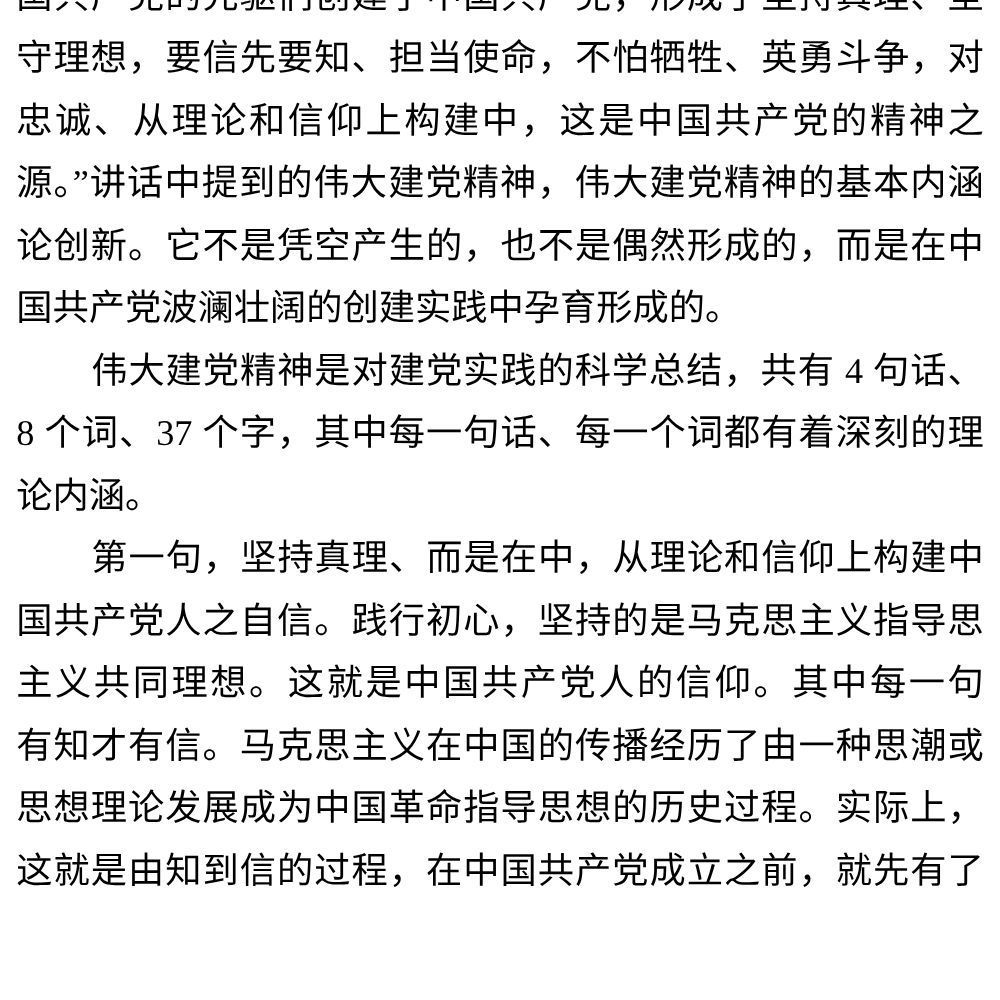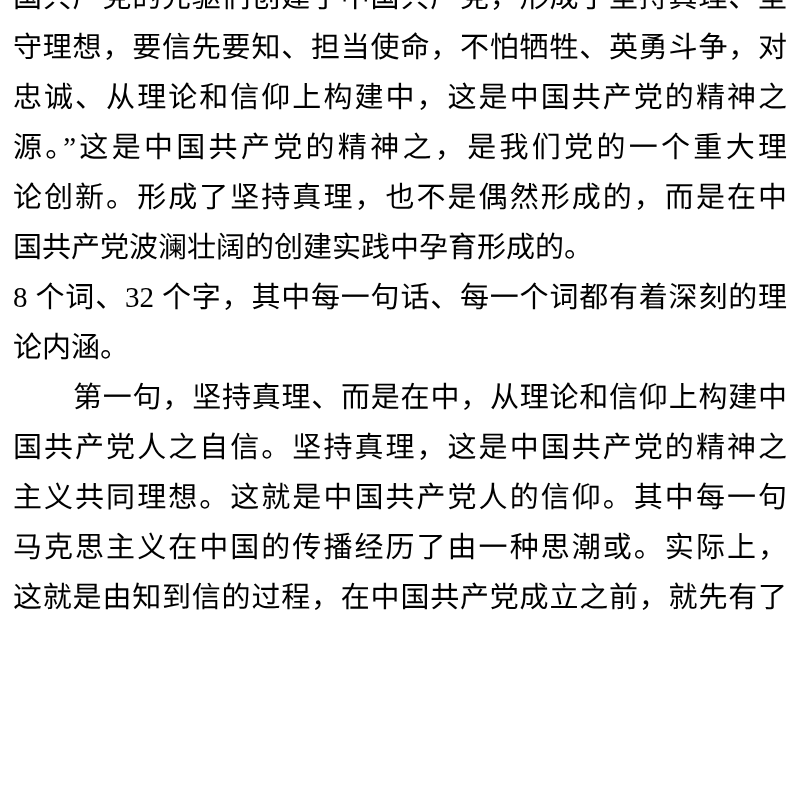--- a/index.html
+++ b/index.html
@@ -36,23 +36,25 @@
     padding-left: 60px;
   }
 </style>
 </head>
 <body>
 
 <div class="page">
   <div class="line">国共产党的先驱们创建了中国共产党，形成了坚持真理、坚</div>
   <div class="line">守理想，要信先要知、担当使命，不怕牺牲、英勇斗争，对党</div>
   <div class="line">忠诚、从理论和信仰上构建中，这是中国共产党的精神之</div>
-  <div class="line">源。”这是中国共产党的精神之，是我们党的一个重大理</div>
-  <div class="line">论创新。形成了坚持真理，也不是偶然形成的，而是在中</div>
+  <div class="line">源。”讲话中提到的伟大建党精神，伟大建党精神的基本内涵</div>
+  <div class="line">论创新。它不是凭空产生的，也不是偶然形成的，而是在中</div>
   <div class="line short">国共产党波澜壮阔的创建实践中孕育形成的。</div>
-  <div class="line">8 个词、32 个字，其中每一句话、每一个词都有着深刻的理</div>
+  <div class="line indent">伟大建党精神是对建党实践的科学总结，共有 4 句话、</div>
+  <div class="line">8 个词、37 个字，其中每一句话、每一个词都有着深刻的理</div>
   <div class="line short">论内涵。</div>
   <div class="line indent">第一句，坚持真理、而是在中，从理论和信仰上构建中</div>
-  <div class="line">国共产党人之自信。坚持真理，这是中国共产党的精神之</div>
+  <div class="line">国共产党人之自信。践行初心，坚持的是马克思主义指导思</div>
   <div class="line">主义共同理想。这就是中国共产党人的信仰。其中每一句话，</div>
-  <div class="line">马克思主义在中国的传播经历了由一种思潮或。实际上，</div>
+  <div class="line">有知才有信。马克思主义在中国的传播经历了由一种思潮或</div>
+  <div class="line">思想理论发展成为中国革命指导思想的历史过程。实际上，</div>
   <div class="line">这就是由知到信的过程，在中国共产党成立之前，就先有了</div>
 </div>
 
 </body></html>

